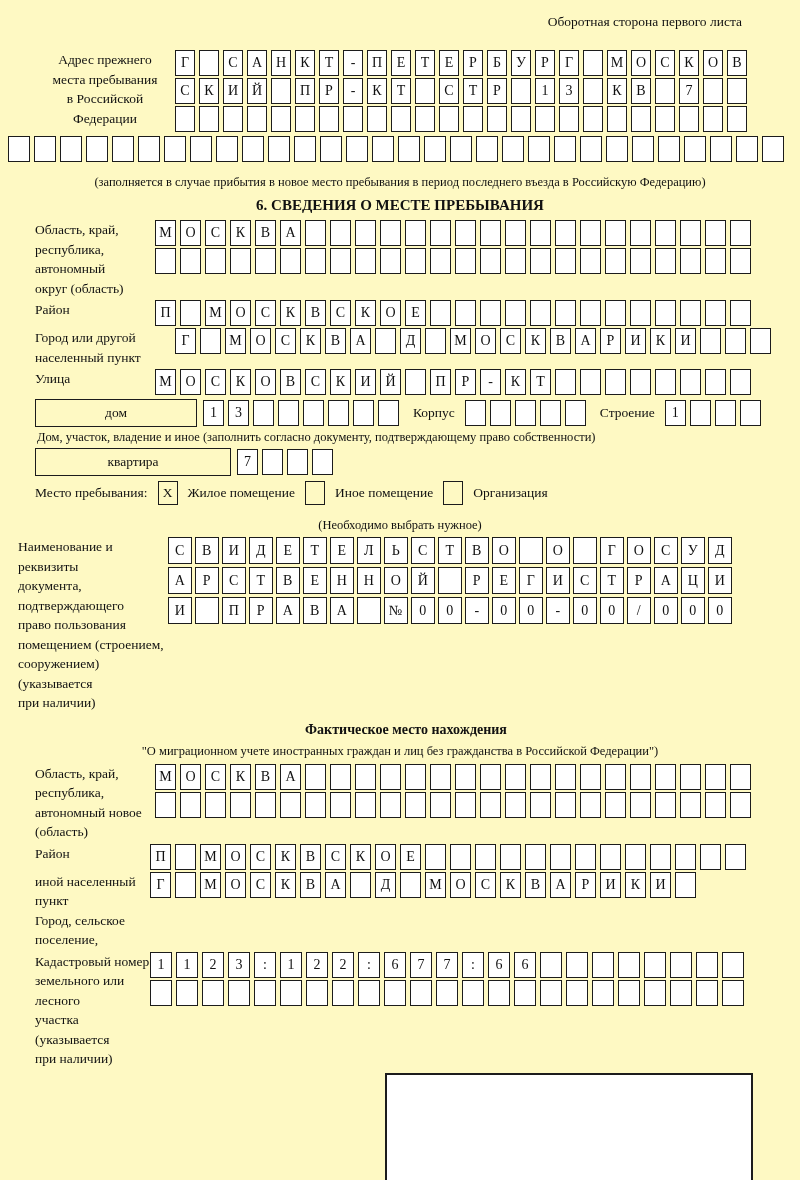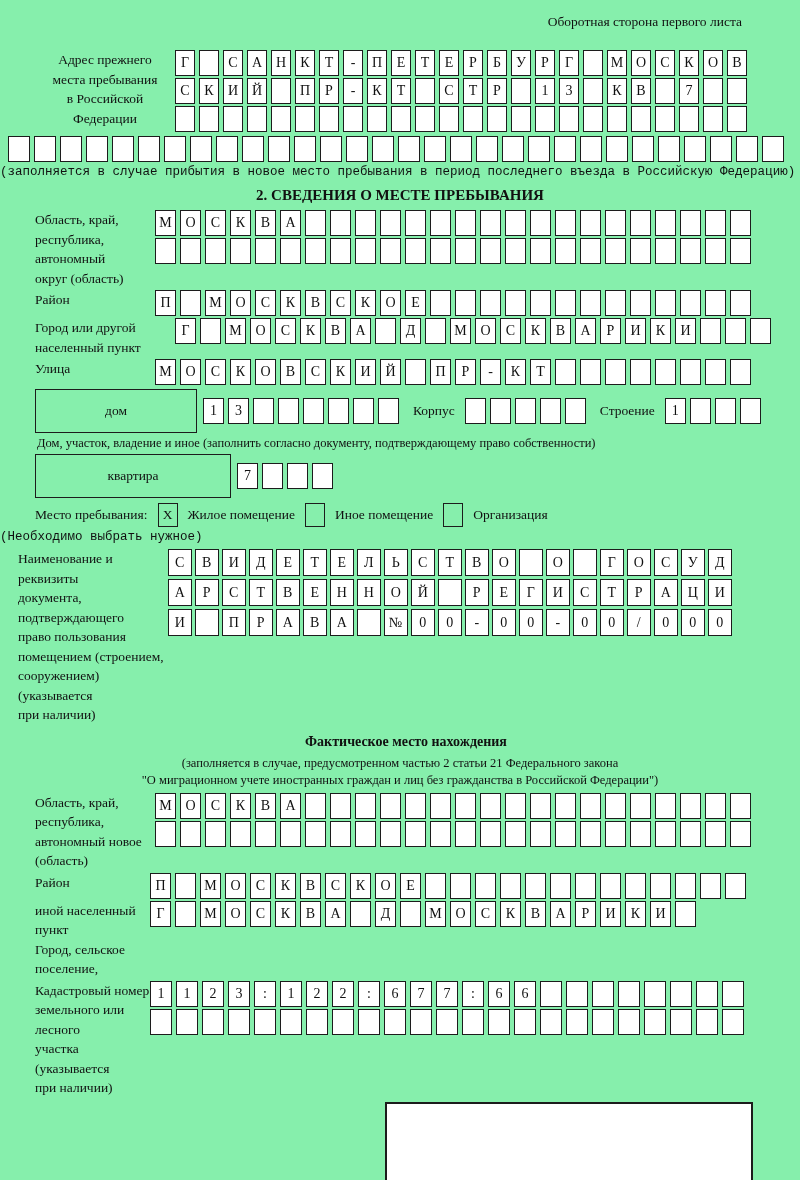--- a/index.html
+++ b/index.html
@@ -1,16 +1,16 @@
 <!DOCTYPE html>
 <html><head>
 <meta charset="utf-8">
 <style>
   html,body{margin:0;padding:0;background:#fff;}
-  .page{width:800px;height:1180px;background:#86efac;color:#111;
+  .page{width:800px;height:1180px;background:#fef9c3;color:#111;
         font-family:"Liberation Serif","DejaVu Serif",serif;
         position:relative;overflow:hidden;box-sizing:border-box;padding-top:14px;}
   .hdr{text-align:right;padding-right:58px;font-size:13.5px;}
   .frow{display:flex;align-items:flex-start;margin:0 0 2px 35px;}
   .frow.vcenter{align-items:flex-start;}
   .flabel{font-size:13.5px;line-height:19.5px;flex:none;}
   .w140{width:140px;} .w120{width:120px;} .w150{width:150px;} .w115{width:115px;}
   .rows{display:flex;flex-direction:column;}
   .rows .cellrow{margin-bottom:2px;}
   .cellrow{display:flex;flex:none;}
@@ -18,25 +18,25 @@
         display:flex;align-items:center;justify-content:center;
         font-size:14px;background:#fff;}
   .row-a .cell{width:20px;margin-right:4px;}
   .row-b .cell{width:21px;margin-right:4px;}
   .row-full .cell{width:22px;margin-right:4px;}
   .row-doc .cell{width:23.5px;margin-right:3.5px;height:27px;}
   .row-doc{margin-bottom:3px !important;}
   .row-kad .cell{width:22px;margin-right:4px;}
   .row-full{margin:1px 0 0 8px;}
   .note{font-size:12.5px;line-height:16px;}
-  .note.center{margin-top:2px;font-family:Liberation Mono, monospace;}
+  .note.center{text-align:center;margin-top:12px;}
   .note.left{margin:1px 0 3px 37px;}
   .sec-title{text-align:center;font-weight:bold;font-size:15px;margin:7px 0 6px;}
   .prev{margin-top:20px;text-align:center;}
-  .wbox{box-sizing:border-box;border:1.5px solid #1c1c1c;height:44px;flex:none;
+  .wbox{box-sizing:border-box;border:1.5px solid #1c1c1c;height:28px;flex:none;
         display:flex;align-items:center;justify-content:center;font-size:13.5px;}
   .wbox.dom{width:162px;margin-right:6px;}
   .wbox.kv{width:196px;margin-right:6px;text-align:center;}
   .inline-lbl{font-size:13.5px;margin:0 10px;flex:none;align-self:center;}
   .domrow{margin-top:4px;align-items:center;}
   .kvrow{margin-top:2px;align-items:center;}
   .mesto{margin-top:5px;align-items:center;}
   .cb{box-sizing:border-box;width:20px;height:24px;border:1.5px solid #1c1c1c;flex:none;
       display:flex;align-items:center;justify-content:center;font-size:13.5px;margin:0 10px;}
   .docblock{margin-top:4px;margin-left:18px;}
@@ -167,21 +167,21 @@
       <span class="cell"></span>
       <span class="cell"></span>
       <span class="cell"></span>
       <span class="cell"></span>
       <span class="cell"></span>
       <span class="cell"></span>
       <span class="cell"></span>
     </div>
   <div class="note center">(заполняется в случае прибытия в новое место пребывания в период последнего въезда в Российскую Федерацию)</div>
 
-  <div class="sec-title">2. СВЕДЕНИЯ О МЕСТЕ ПРЕБЫВАНИЯ</div>
+  <div class="sec-title">6. СВЕДЕНИЯ О МЕСТЕ ПРЕБЫВАНИЯ</div>
 
   <div class="frow">
     <div class="flabel w120">
         <div>Область, край,</div>
         <div>республика,</div>
         <div>автономный</div>
         <div>округ (область)</div>
       </div>
     <div class="rows">
       <div class="cellrow row-b">
@@ -460,21 +460,20 @@
           <span class="cell">/</span>
           <span class="cell">0</span>
           <span class="cell">0</span>
           <span class="cell">0</span>
         </div>
     </div>
   </div>
 
   <div class="fact-title">Фактическое место нахождения</div>
   <div class="centerlines">
-      <div>(заполняется в случае, предусмотренном частью 2 статьи 21 Федерального закона</div>
       <div>"О миграционном учете иностранных граждан и лиц без гражданства в Российской Федерации")</div>
     </div>
 
   <div class="frow" style="margin-top:4px">
     <div class="flabel w120">
         <div>Область, край,</div>
         <div>республика,</div>
         <div>автономный новое</div>
         <div>(область)</div>
       </div>

